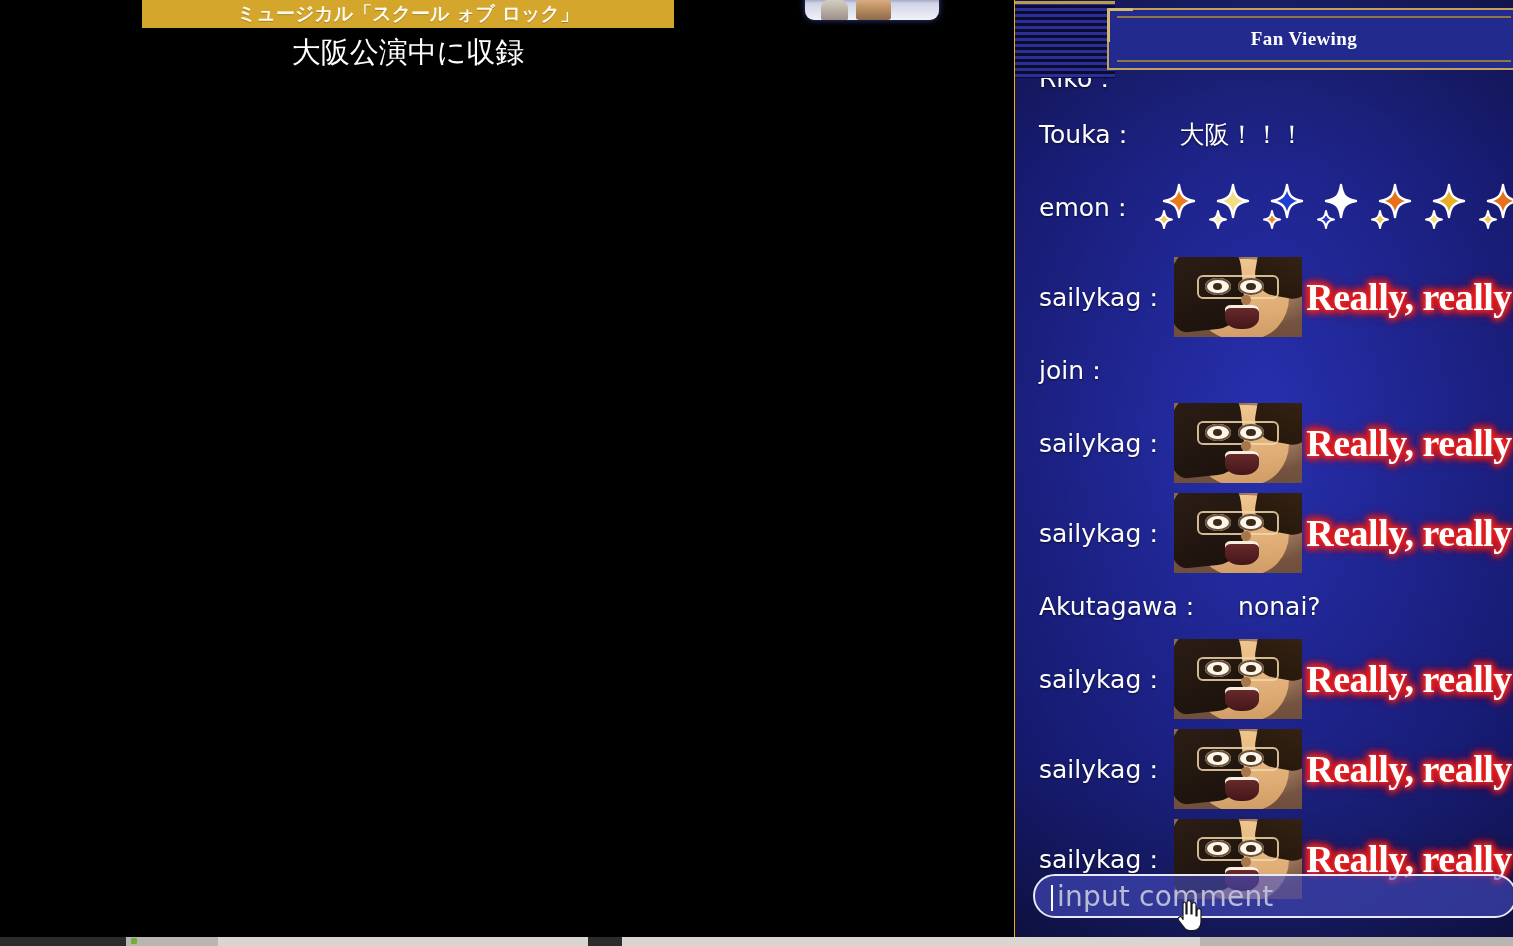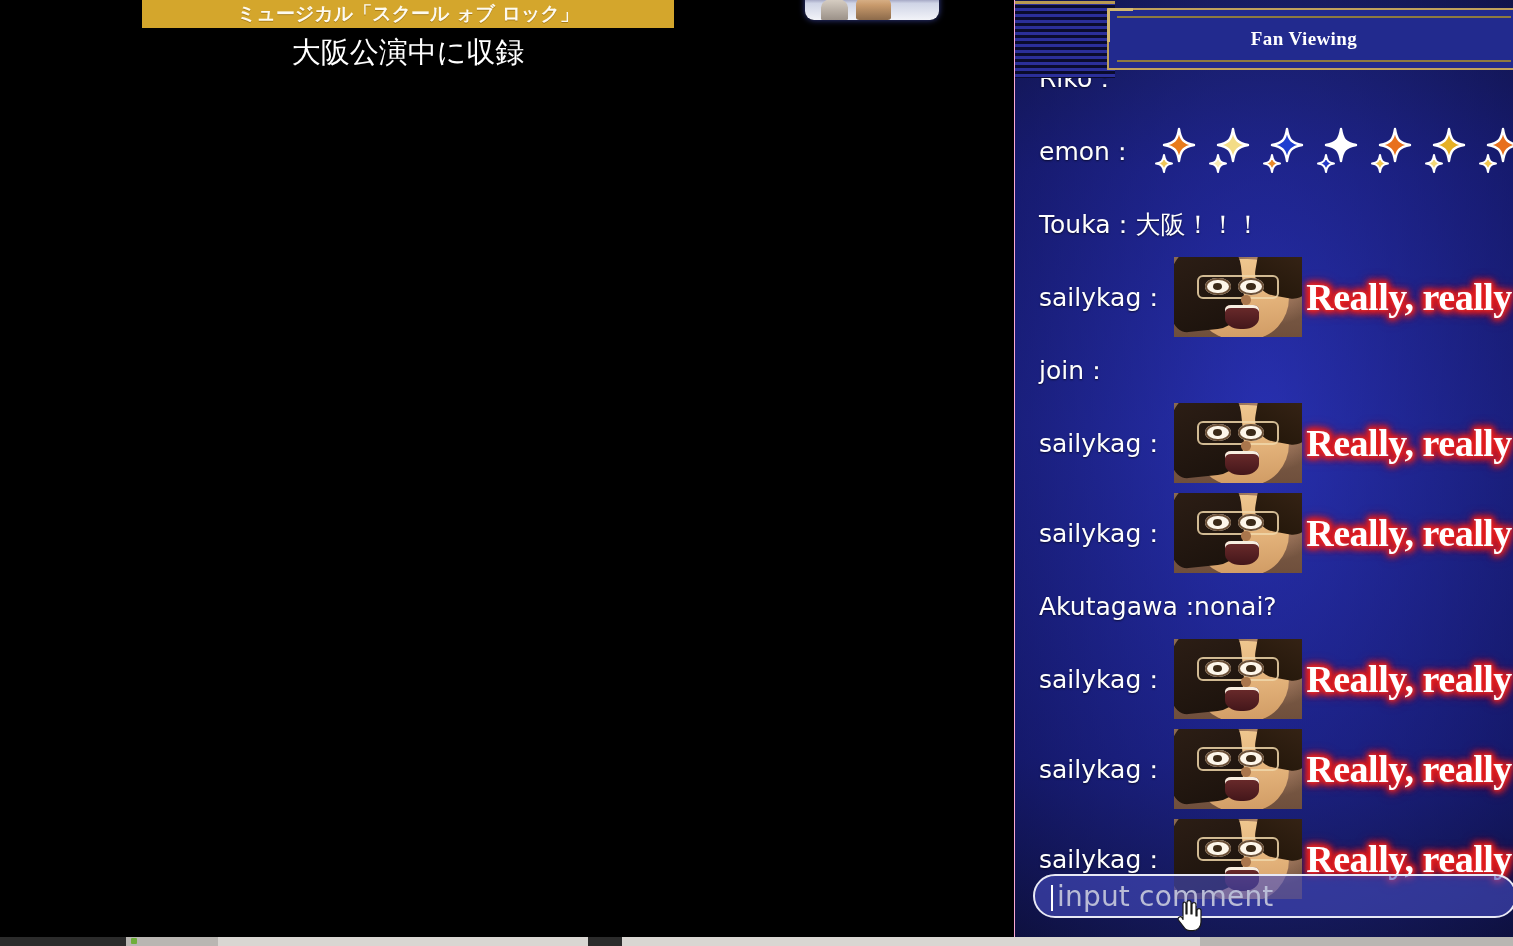--- a/index.html
+++ b/index.html
@@ -2,21 +2,21 @@
 <html><head>
 <meta charset="utf-8">
 <style>
   * { margin:0; padding:0; box-sizing:border-box; }
   html, body {
     width:1513px; height:946px;
     background:#000;
     font-family:"Liberation Sans", sans-serif;
     overflow:hidden;
   }
-  #root { position:relative; width:1513px; height:946px; background:#f9a8d4; overflow:hidden; }
+  #root { position:relative; width:1513px; height:946px; background:#eab308; overflow:hidden; }
 
   
   .stream-pane {
     position:absolute; left:0; top:0; width:1014px; height:946px;
     background:#000; overflow:hidden;
   }
 
   
   .mini-thumb {
     position:absolute; left:805px; top:-24px; width:134px; height:44px;
@@ -234,21 +234,21 @@
     font-size:25px;
     line-height:1.0;
     white-space:nowrap;
     text-shadow:0 1px 2px rgba(0,0,0,.6);
   }
   .chat-msg.clipped-top{ margin-top:-12px; }
   .chat-msg .cm-author{ flex:none; }
   .chat-msg .cm-text{ flex:none; }
 
   
-  .chat-msg.text-row{ height:56px; }
+  .chat-msg.text-row{ height:56px;gap:44px; }
   .chat-msg.sticker-row{ height:90px; }
 
   
   .sticker{
     display:flex; align-items:center; margin-left:8px;
   }
   .emote-img{
     width:128px; height:80px; flex:none;
     background:
       radial-gradient(circle at 78% 24%, rgba(255,190,150,.55) 0%, rgba(0,0,0,0) 42%),
@@ -380,70 +380,70 @@
 
     <div class="chat-header">
       <div class="ch-corner"></div>
       <span class="ch-title">Fan Viewing</span>
     </div>
 
     <div class="chat-list" id="chat-list">
         <div class="chat-msg text-row clipped-top">
           <span class="cm-author">Riko：</span>
         </div>
-        <div class="chat-msg sticker-row">
-          <span class="cm-author">emon：</span>
-          <span class="sparkle-row">
-            <svg class="sparkle" viewBox="0 0 52 52" xmlns="http://www.w3.org/2000/svg">
-              <g>
-                <path d="M30 4 C31.6 15 34.6 18 45 20 C34.6 22 31.6 25 30 36 C28.4 25 25.4 22 15 20 C25.4 18 28.4 15 30 4 Z" fill="#e87b1c" stroke="#ffffff" stroke-width="2.4" stroke-linejoin="round"></path>
-                <path d="M15 30 C15.9 36 17.4 37.6 23 38.6 C17.4 39.6 15.9 41.2 15 47 C14.1 41.2 12.6 39.6 7 38.6 C12.6 37.6 14.1 36 15 30 Z" fill="#f0c75a" stroke="#ffffff" stroke-width="2" stroke-linejoin="round"></path>
-              </g>
-            </svg>
-            <svg class="sparkle" viewBox="0 0 52 52" xmlns="http://www.w3.org/2000/svg">
-              <g>
-                <path d="M30 4 C31.6 15 34.6 18 45 20 C34.6 22 31.6 25 30 36 C28.4 25 25.4 22 15 20 C25.4 18 28.4 15 30 4 Z" fill="#f3dc86" stroke="#ffffff" stroke-width="2.4" stroke-linejoin="round"></path>
-                <path d="M15 30 C15.9 36 17.4 37.6 23 38.6 C17.4 39.6 15.9 41.2 15 47 C14.1 41.2 12.6 39.6 7 38.6 C12.6 37.6 14.1 36 15 30 Z" fill="#f7e9b2" stroke="#ffffff" stroke-width="2" stroke-linejoin="round"></path>
-              </g>
-            </svg>
-            <svg class="sparkle" viewBox="0 0 52 52" xmlns="http://www.w3.org/2000/svg">
-              <g>
-                <path d="M30 4 C31.6 15 34.6 18 45 20 C34.6 22 31.6 25 30 36 C28.4 25 25.4 22 15 20 C25.4 18 28.4 15 30 4 Z" fill="#1f3fd0" stroke="#ffffff" stroke-width="2.4" stroke-linejoin="round"></path>
-                <path d="M15 30 C15.9 36 17.4 37.6 23 38.6 C17.4 39.6 15.9 41.2 15 47 C14.1 41.2 12.6 39.6 7 38.6 C12.6 37.6 14.1 36 15 30 Z" fill="#e8892a" stroke="#ffffff" stroke-width="2" stroke-linejoin="round"></path>
-              </g>
-            </svg>
-            <svg class="sparkle" viewBox="0 0 52 52" xmlns="http://www.w3.org/2000/svg">
-              <g>
-                <path d="M30 4 C31.6 15 34.6 18 45 20 C34.6 22 31.6 25 30 36 C28.4 25 25.4 22 15 20 C25.4 18 28.4 15 30 4 Z" fill="#ffffff" stroke="#ffffff" stroke-width="2.4" stroke-linejoin="round"></path>
-                <path d="M15 30 C15.9 36 17.4 37.6 23 38.6 C17.4 39.6 15.9 41.2 15 47 C14.1 41.2 12.6 39.6 7 38.6 C12.6 37.6 14.1 36 15 30 Z" fill="#2438c8" stroke="#ffffff" stroke-width="2" stroke-linejoin="round"></path>
-              </g>
-            </svg>
-            <svg class="sparkle" viewBox="0 0 52 52" xmlns="http://www.w3.org/2000/svg">
-              <g>
-                <path d="M30 4 C31.6 15 34.6 18 45 20 C34.6 22 31.6 25 30 36 C28.4 25 25.4 22 15 20 C25.4 18 28.4 15 30 4 Z" fill="#e8701c" stroke="#ffffff" stroke-width="2.4" stroke-linejoin="round"></path>
-                <path d="M15 30 C15.9 36 17.4 37.6 23 38.6 C17.4 39.6 15.9 41.2 15 47 C14.1 41.2 12.6 39.6 7 38.6 C12.6 37.6 14.1 36 15 30 Z" fill="#f2c64e" stroke="#ffffff" stroke-width="2" stroke-linejoin="round"></path>
-              </g>
-            </svg>
-            <svg class="sparkle" viewBox="0 0 52 52" xmlns="http://www.w3.org/2000/svg">
-              <g>
-                <path d="M30 4 C31.6 15 34.6 18 45 20 C34.6 22 31.6 25 30 36 C28.4 25 25.4 22 15 20 C25.4 18 28.4 15 30 4 Z" fill="#e6b024" stroke="#ffffff" stroke-width="2.4" stroke-linejoin="round"></path>
-                <path d="M15 30 C15.9 36 17.4 37.6 23 38.6 C17.4 39.6 15.9 41.2 15 47 C14.1 41.2 12.6 39.6 7 38.6 C12.6 37.6 14.1 36 15 30 Z" fill="#f4d978" stroke="#ffffff" stroke-width="2" stroke-linejoin="round"></path>
-              </g>
-            </svg>
-            <svg class="sparkle" viewBox="0 0 52 52" xmlns="http://www.w3.org/2000/svg">
-              <g>
-                <path d="M30 4 C31.6 15 34.6 18 45 20 C34.6 22 31.6 25 30 36 C28.4 25 25.4 22 15 20 C25.4 18 28.4 15 30 4 Z" fill="#e8701c" stroke="#ffffff" stroke-width="2.4" stroke-linejoin="round"></path>
-                <path d="M15 30 C15.9 36 17.4 37.6 23 38.6 C17.4 39.6 15.9 41.2 15 47 C14.1 41.2 12.6 39.6 7 38.6 C12.6 37.6 14.1 36 15 30 Z" fill="#f2c64e" stroke="#ffffff" stroke-width="2" stroke-linejoin="round"></path>
-              </g>
-            </svg>
-          </span>
-        </div>
         <div class="chat-msg text-row">
           <span class="cm-author">Touka：</span>
           <span class="cm-text">大阪！！！</span>
+        </div>
+        <div class="chat-msg sticker-row">
+          <span class="cm-author">emon：</span>
+          <span class="sparkle-row">
+            <svg class="sparkle" viewBox="0 0 52 52" xmlns="http://www.w3.org/2000/svg">
+              <g>
+                <path d="M30 4 C31.6 15 34.6 18 45 20 C34.6 22 31.6 25 30 36 C28.4 25 25.4 22 15 20 C25.4 18 28.4 15 30 4 Z" fill="#e87b1c" stroke="#ffffff" stroke-width="2.4" stroke-linejoin="round"></path>
+                <path d="M15 30 C15.9 36 17.4 37.6 23 38.6 C17.4 39.6 15.9 41.2 15 47 C14.1 41.2 12.6 39.6 7 38.6 C12.6 37.6 14.1 36 15 30 Z" fill="#f0c75a" stroke="#ffffff" stroke-width="2" stroke-linejoin="round"></path>
+              </g>
+            </svg>
+            <svg class="sparkle" viewBox="0 0 52 52" xmlns="http://www.w3.org/2000/svg">
+              <g>
+                <path d="M30 4 C31.6 15 34.6 18 45 20 C34.6 22 31.6 25 30 36 C28.4 25 25.4 22 15 20 C25.4 18 28.4 15 30 4 Z" fill="#f3dc86" stroke="#ffffff" stroke-width="2.4" stroke-linejoin="round"></path>
+                <path d="M15 30 C15.9 36 17.4 37.6 23 38.6 C17.4 39.6 15.9 41.2 15 47 C14.1 41.2 12.6 39.6 7 38.6 C12.6 37.6 14.1 36 15 30 Z" fill="#f7e9b2" stroke="#ffffff" stroke-width="2" stroke-linejoin="round"></path>
+              </g>
+            </svg>
+            <svg class="sparkle" viewBox="0 0 52 52" xmlns="http://www.w3.org/2000/svg">
+              <g>
+                <path d="M30 4 C31.6 15 34.6 18 45 20 C34.6 22 31.6 25 30 36 C28.4 25 25.4 22 15 20 C25.4 18 28.4 15 30 4 Z" fill="#1f3fd0" stroke="#ffffff" stroke-width="2.4" stroke-linejoin="round"></path>
+                <path d="M15 30 C15.9 36 17.4 37.6 23 38.6 C17.4 39.6 15.9 41.2 15 47 C14.1 41.2 12.6 39.6 7 38.6 C12.6 37.6 14.1 36 15 30 Z" fill="#e8892a" stroke="#ffffff" stroke-width="2" stroke-linejoin="round"></path>
+              </g>
+            </svg>
+            <svg class="sparkle" viewBox="0 0 52 52" xmlns="http://www.w3.org/2000/svg">
+              <g>
+                <path d="M30 4 C31.6 15 34.6 18 45 20 C34.6 22 31.6 25 30 36 C28.4 25 25.4 22 15 20 C25.4 18 28.4 15 30 4 Z" fill="#ffffff" stroke="#ffffff" stroke-width="2.4" stroke-linejoin="round"></path>
+                <path d="M15 30 C15.9 36 17.4 37.6 23 38.6 C17.4 39.6 15.9 41.2 15 47 C14.1 41.2 12.6 39.6 7 38.6 C12.6 37.6 14.1 36 15 30 Z" fill="#2438c8" stroke="#ffffff" stroke-width="2" stroke-linejoin="round"></path>
+              </g>
+            </svg>
+            <svg class="sparkle" viewBox="0 0 52 52" xmlns="http://www.w3.org/2000/svg">
+              <g>
+                <path d="M30 4 C31.6 15 34.6 18 45 20 C34.6 22 31.6 25 30 36 C28.4 25 25.4 22 15 20 C25.4 18 28.4 15 30 4 Z" fill="#e8701c" stroke="#ffffff" stroke-width="2.4" stroke-linejoin="round"></path>
+                <path d="M15 30 C15.9 36 17.4 37.6 23 38.6 C17.4 39.6 15.9 41.2 15 47 C14.1 41.2 12.6 39.6 7 38.6 C12.6 37.6 14.1 36 15 30 Z" fill="#f2c64e" stroke="#ffffff" stroke-width="2" stroke-linejoin="round"></path>
+              </g>
+            </svg>
+            <svg class="sparkle" viewBox="0 0 52 52" xmlns="http://www.w3.org/2000/svg">
+              <g>
+                <path d="M30 4 C31.6 15 34.6 18 45 20 C34.6 22 31.6 25 30 36 C28.4 25 25.4 22 15 20 C25.4 18 28.4 15 30 4 Z" fill="#e6b024" stroke="#ffffff" stroke-width="2.4" stroke-linejoin="round"></path>
+                <path d="M15 30 C15.9 36 17.4 37.6 23 38.6 C17.4 39.6 15.9 41.2 15 47 C14.1 41.2 12.6 39.6 7 38.6 C12.6 37.6 14.1 36 15 30 Z" fill="#f4d978" stroke="#ffffff" stroke-width="2" stroke-linejoin="round"></path>
+              </g>
+            </svg>
+            <svg class="sparkle" viewBox="0 0 52 52" xmlns="http://www.w3.org/2000/svg">
+              <g>
+                <path d="M30 4 C31.6 15 34.6 18 45 20 C34.6 22 31.6 25 30 36 C28.4 25 25.4 22 15 20 C25.4 18 28.4 15 30 4 Z" fill="#e8701c" stroke="#ffffff" stroke-width="2.4" stroke-linejoin="round"></path>
+                <path d="M15 30 C15.9 36 17.4 37.6 23 38.6 C17.4 39.6 15.9 41.2 15 47 C14.1 41.2 12.6 39.6 7 38.6 C12.6 37.6 14.1 36 15 30 Z" fill="#f2c64e" stroke="#ffffff" stroke-width="2" stroke-linejoin="round"></path>
+              </g>
+            </svg>
+          </span>
         </div>
         <div class="chat-msg sticker-row">
           <span class="cm-author">sailykag：</span>
           <span class="sticker">
             <span class="emote-img">
               <span class="e-face"></span>
               <span class="e-hair"></span>
               <span class="e-hair2"></span>
               <span class="e-glass"></span>
               <span class="e-eye l">

